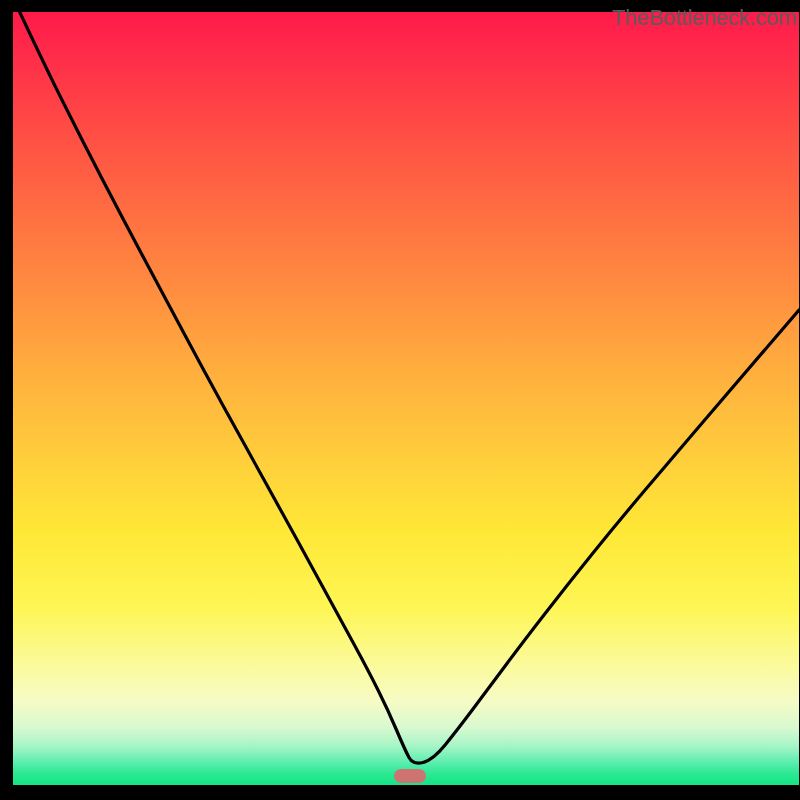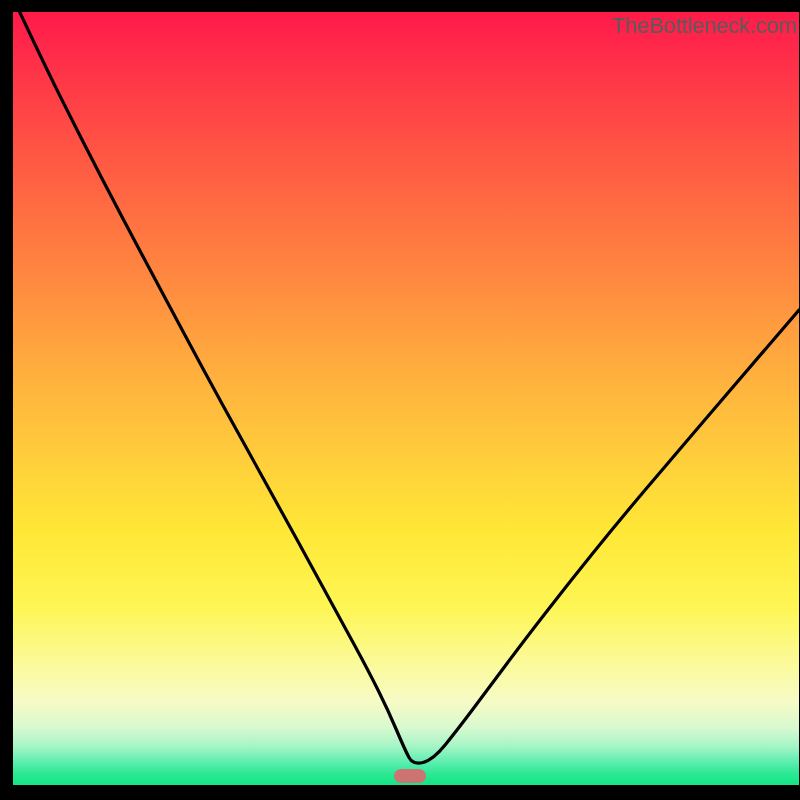--- a/index.html
+++ b/index.html
@@ -47,21 +47,21 @@
         #f7fbc4 89%,
         #d9f9d0 92.5%,
         #a5f5c6 95%,
         #5eeeb0 97%,
         #2de893 98.5%,
         #14e585 100%
       );
     }
     .watermark {
       position: absolute;
-      top: 13px;
+      top: 5px;
       right: 2px;
       color: #5b5b5b;
       font-size: 22px;
       font-family: Arial, sans-serif;
       z-index: 10;
       letter-spacing: -0.2px;
     }
     .curve-svg {
       position: absolute;
       left: 0;

